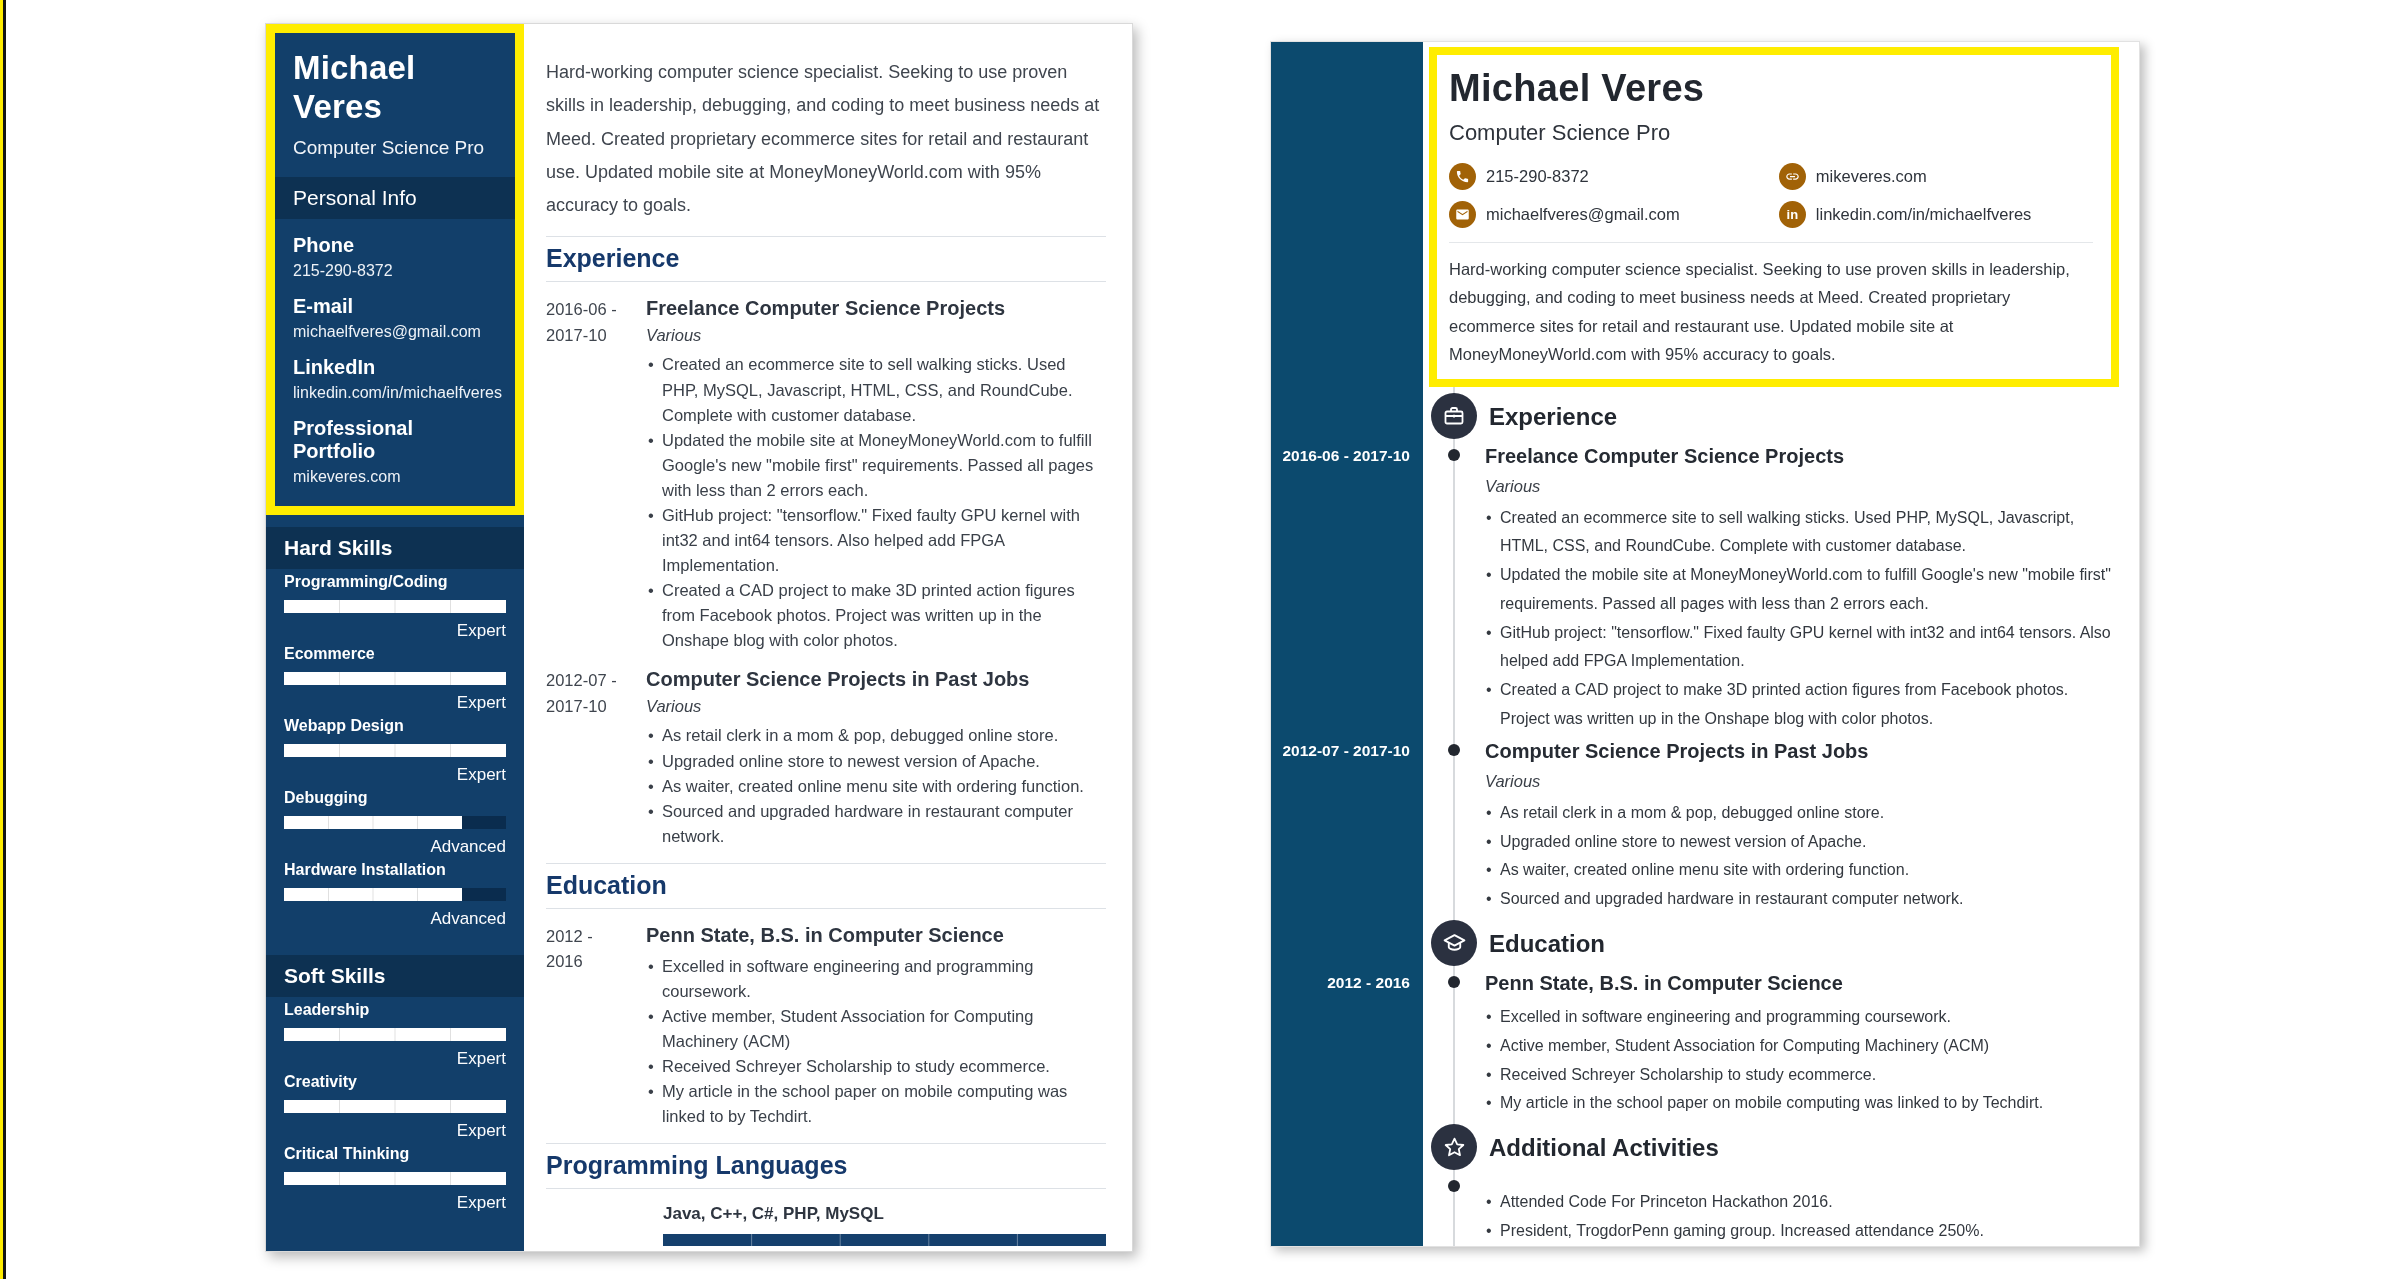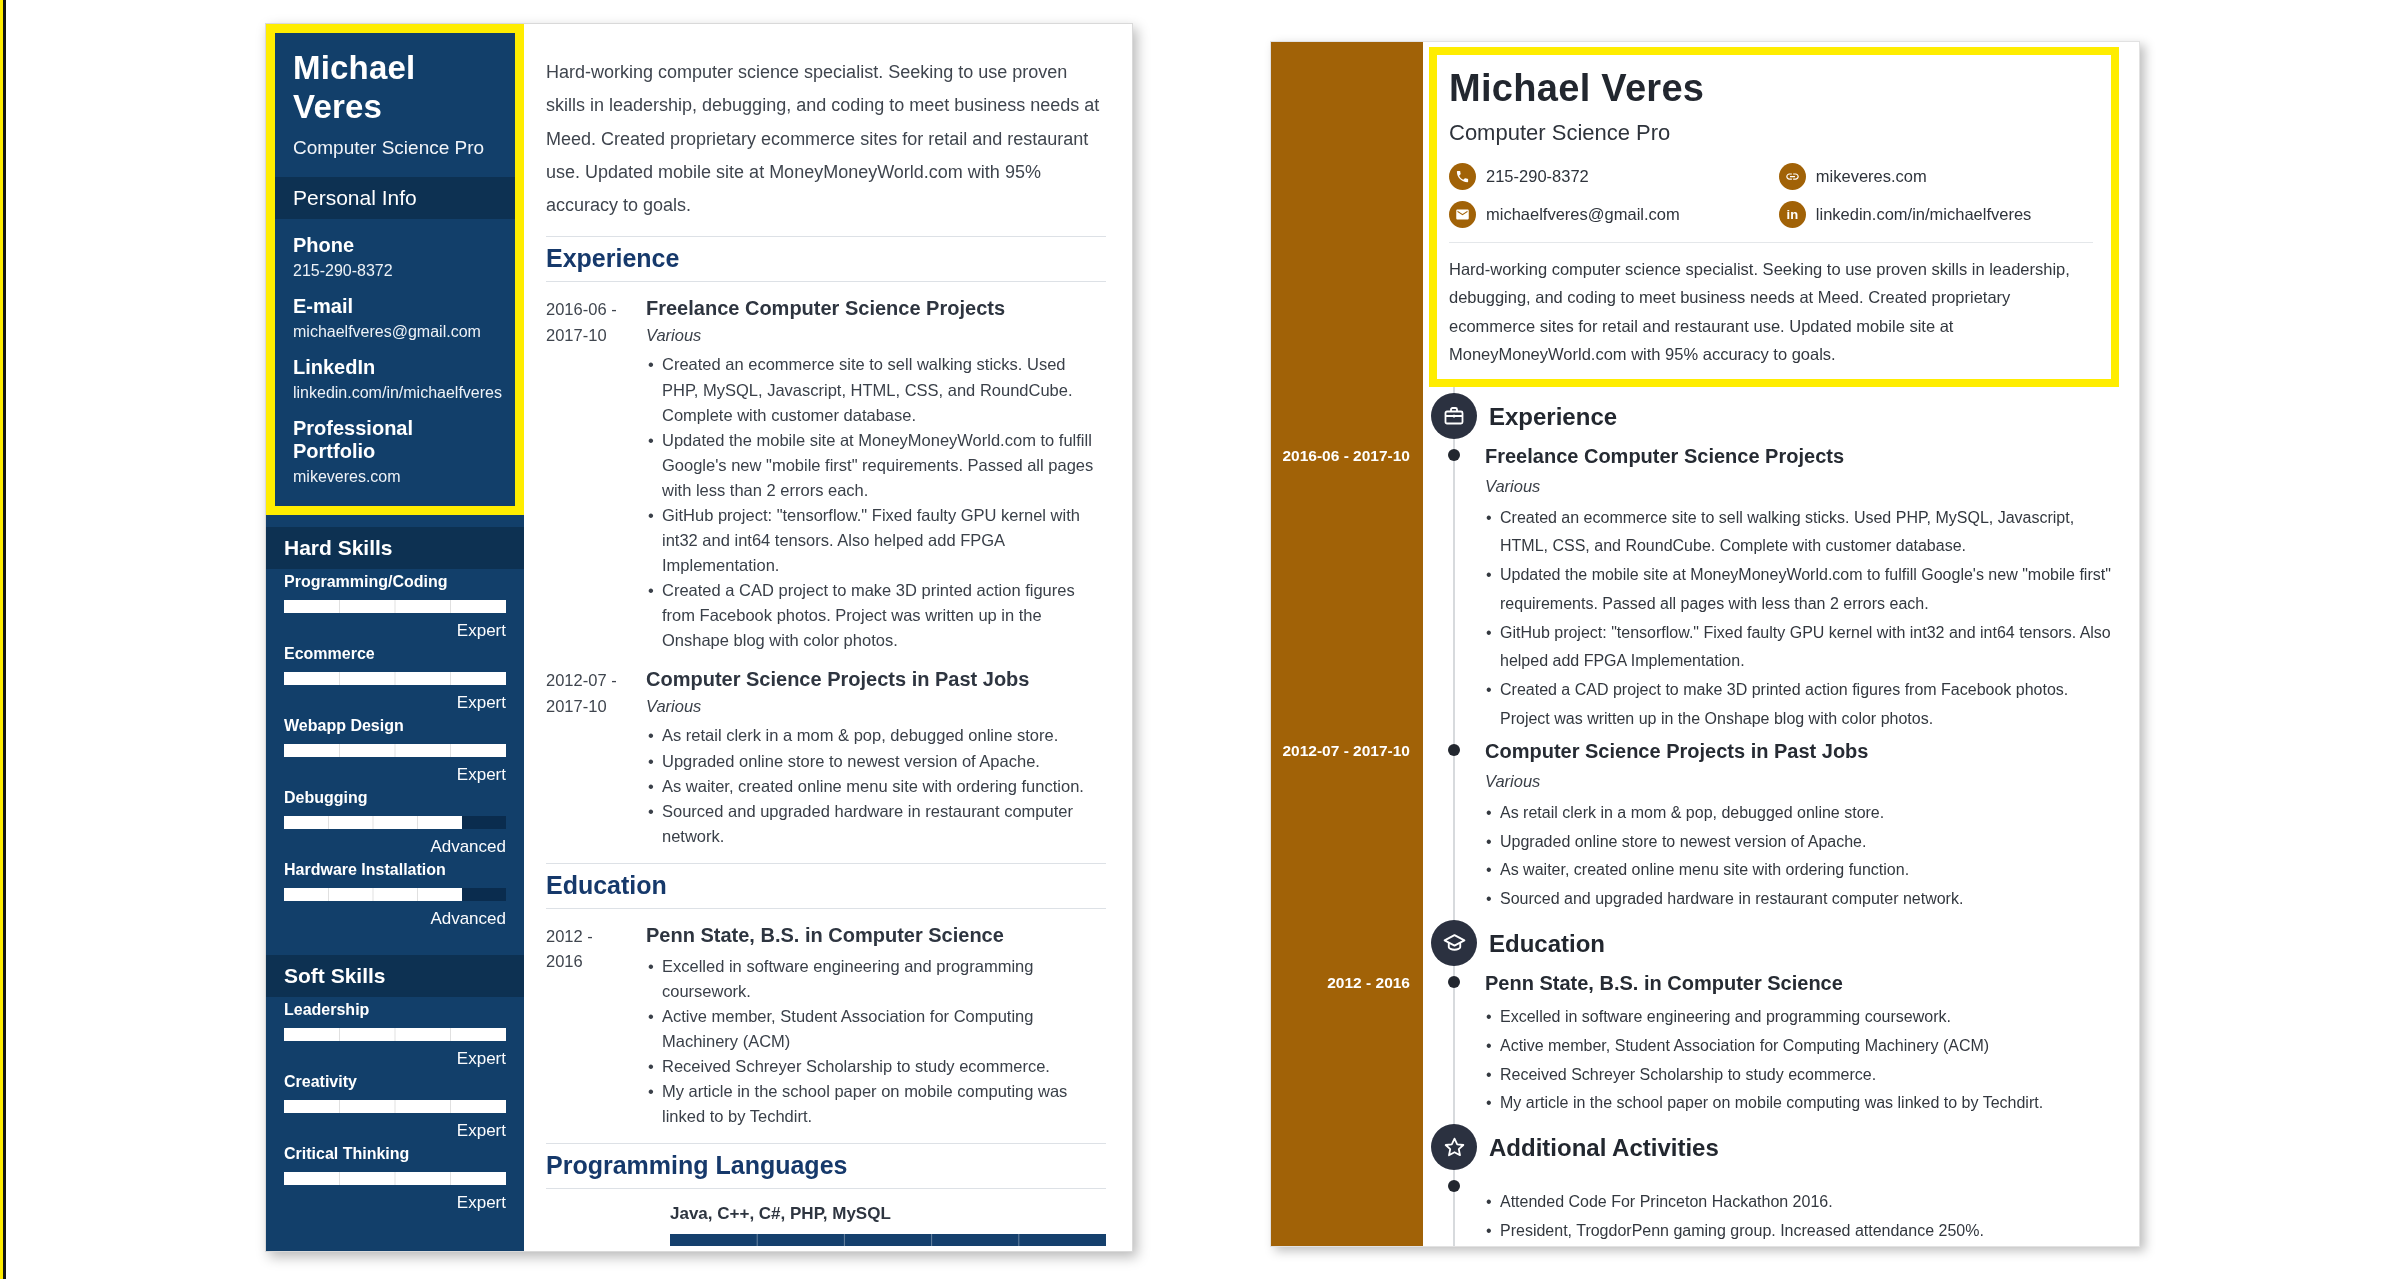--- a/index.html
+++ b/index.html
@@ -36,36 +36,36 @@
   .lsum { font-size:18px; line-height:1.85; color:#3f454e; }
   .lsec { margin-top:14px; border-top:1px solid #dde1e6; }
   .lsec-h { font-size:25px; font-weight:bold; color:#16396b; padding:7px 0 8px 0; border-bottom:1px solid #dde1e6; }
   .lentry { display:grid; grid-template-columns:96px 1fr; column-gap:4px; margin-top:15px; }
   .ldate { font-size:16.5px; line-height:1.55; color:#3f454e; }
   .ltitle { font-size:20px; font-weight:bold; color:#2e3540; }
   .lsub { font-style:italic; font-size:16.5px; margin-top:6px; }
   .lbullets { list-style:none; margin-top:7px; }
   .lbullets li { font-size:16.5px; line-height:1.52; padding-left:16px; position:relative; }
   .lbullets li::before { content:"•"; position:absolute; left:2px; }
-  .lang { display:grid; grid-template-columns:96px 1fr; column-gap:28px; margin-top:15px; }
+  .lang { display:grid; grid-template-columns:96px 1fr; column-gap:21px; margin-top:15px; }
   .lang-name { font-size:17px; font-weight:bold; color:#2e3540; }
   .lang-bar { height:12px; background:#d9d9d9; margin-top:10px; }
   .lang-fill { height:100%; background:#15406d;
     background-image:linear-gradient(90deg, transparent calc(20% - 1px), rgba(255,255,255,.35) 20%, transparent calc(20% + 1px)),
                      linear-gradient(90deg, transparent calc(40% - 1px), rgba(255,255,255,.35) 40%, transparent calc(40% + 1px)),
                      linear-gradient(90deg, transparent calc(60% - 1px), rgba(255,255,255,.35) 60%, transparent calc(60% + 1px)),
                      linear-gradient(90deg, transparent calc(80% - 1px), rgba(255,255,255,.35) 80%, transparent calc(80% + 1px)); }
 
   
   .resume-right { position:absolute; left:1270px; top:41px; width:870px; height:1206px;
     background:#fff; border:1px solid #e2e2e2; box-shadow:5px 4px 10px rgba(0,0,0,.25);
     display:flex; flex-direction:column; overflow:hidden; }
   .rrow { display:grid; grid-template-columns:152px 62px 1fr; }
   .rrow-hdr { display:grid; grid-template-columns:152px 1fr; }
-  .rdark { background:#a16207; }
+  .rdark { background:#0c4a6e; }
   .rtl { position:relative; }
   .rtl.line::before { content:""; position:absolute; left:30px; top:0; bottom:0; width:2px; background:#d7dadd; }
   .ricon { position:relative; width:46px; height:46px; border-radius:50%; background:#2b3140;
     display:flex; align-items:center; justify-content:center; margin:6px 0 0 8px; z-index:1; }
   .rdot { position:relative; width:12px; height:12px; border-radius:50%; background:#22272f; margin:10px 0 0 25px; z-index:1; }
   .rdate { color:#fff; font-size:15.5px; font-weight:bold; text-align:right; padding:7px 13px 0 4px; line-height:1.3; }
   .rhead-box { border:8px solid #ffed00; margin:5px 20px 0 6px; padding:12px 18px 10px 12px; }
   .rname { font-size:38px; font-weight:bold; color:#22272f; letter-spacing:.3px; }
   .rtitle { font-size:22px; color:#2e333b; margin-top:10px; }
   .rcontacts { display:grid; grid-template-columns:1.05fr 1fr; row-gap:11px; margin-top:17px; }

